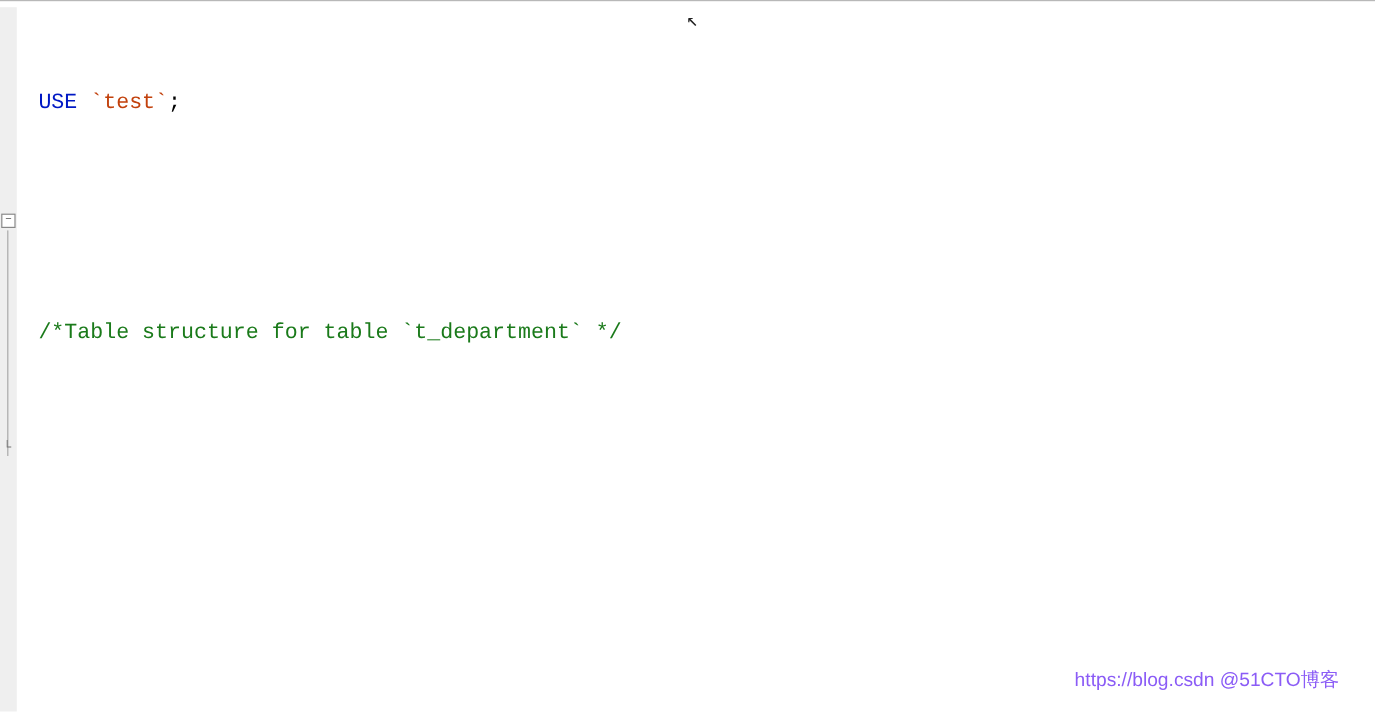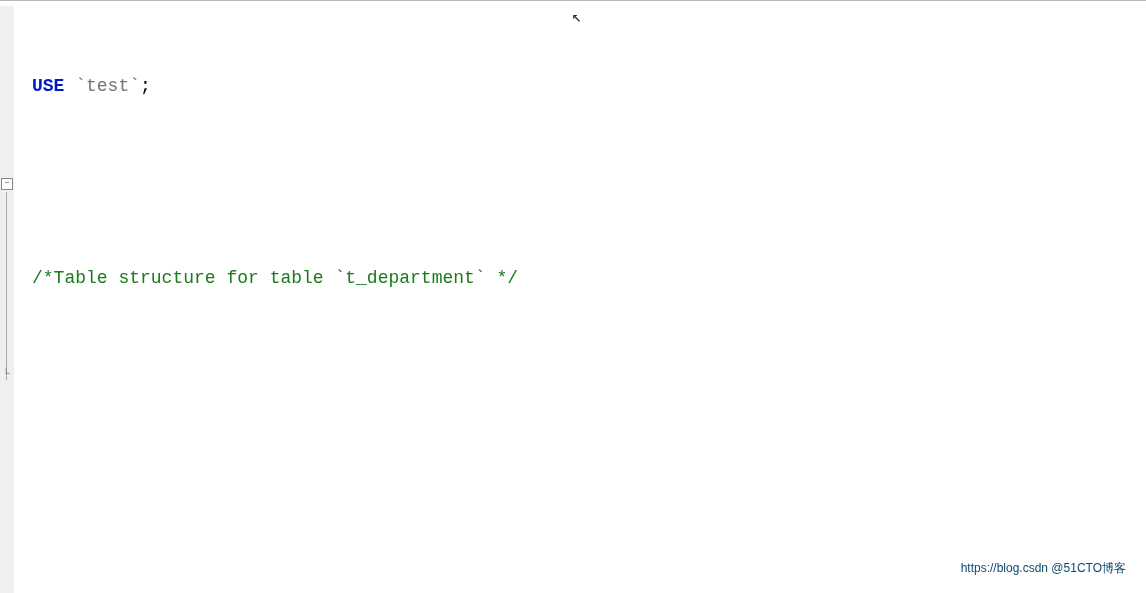--- a/index.html
+++ b/index.html
@@ -4,27 +4,27 @@
 <style>
   html,body{margin:0;padding:0;width:1146px;height:593px;background:#fff;overflow:hidden}
   body{font-family:"Courier New",Consolas,monospace;font-size:18px;line-height:32px;color:#000;position:relative}
   .top-border{border-top:1px solid #b8b8b8;height:1px}
   .editor{position:relative;padding:4px 0 0 14px}
   .gutter{position:absolute;left:0;top:4px;bottom:0;width:14px;background:#efefef}
   .fold{position:absolute;left:1px;width:10px;height:10px;border:1px solid #888;background:#fff;font-size:9px;line-height:9px;text-align:center;color:#555}
   .vline{position:absolute;left:6px;width:1px;background:#aaa}
   .code{position:relative;margin-left:18px;white-space:pre}
   .row{height:32px}
-  .kw{color:#0018c4;font-weight:bold}
+  .kw{color:#0018c4;font-weight:normal}
   .cm{color:#1a7a1a}
   .pl{color:#000}
   .pun{color:#000}
-  .id{color:#737373}
+  .id{color:#c2410c}
   .cursor-arrow{position:absolute;left:572px;top:2px;font-size:16px;color:#222;pointer-events:none}
-  .watermark{position:absolute;right:20px;bottom:9px;color:#0c4a6e;font-family:Arial,sans-serif;font-size:12px}
+  .watermark{position:absolute;right:30px;bottom:9px;color:#8b5cf6;font-family:Arial,sans-serif;font-size:16px}
 </style>
 </head>
 <body>
 
 <div class="top-border"></div>
 <span class="cursor-arrow">↖</span>
 
 <div class="editor">
   <div class="gutter">
     <div class="fold" style="top:172px">−</div>

